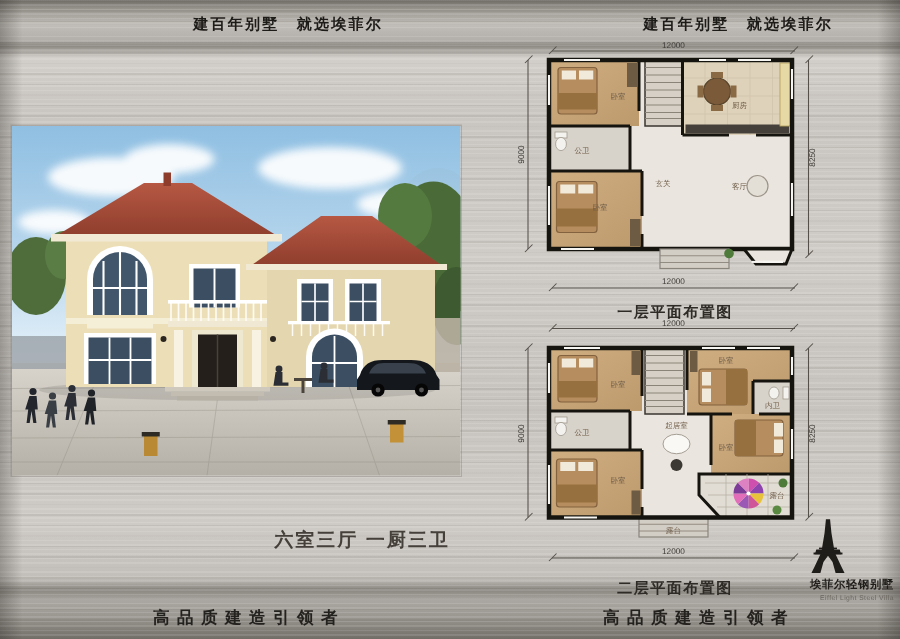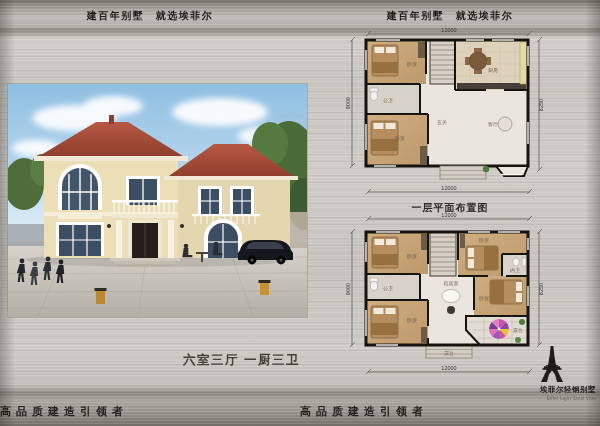--- a/index.html
+++ b/index.html
@@ -16,23 +16,23 @@
     content:"";position:absolute;inset:0;pointer-events:none;
     background:
       repeating-linear-gradient(180deg, rgba(255,255,255,.12) 0 1px, rgba(0,0,0,0) 1px 3px),
       repeating-linear-gradient(180deg, rgba(90,85,78,.10) 0 1px, rgba(0,0,0,0) 1px 7px);
   }
   .stage::after{ 
     content:"";position:absolute;inset:0;pointer-events:none;
     background:linear-gradient(90deg, rgba(40,38,34,.30), rgba(0,0,0,0) 2.5%, rgba(0,0,0,0) 97.5%, rgba(40,38,34,.30));
   }
   .abs{position:absolute;}
-  .hdr{width:300px;text-align:center;font-size:10px;font-weight:bold;color:#1d1b18;letter-spacing:1.5px;z-index:3;}
+  .hdr{width:300px;text-align:center;font-size:10px;font-weight:bold;color:#1d1b18;letter-spacing:1.5px;z-index:3;margin-left:42px;}
   .spec{width:300px;text-align:right;font-size:12.5px;font-weight:600;color:#45403a;letter-spacing:1.5px;z-index:3;}
-  .foot{width:300px;text-align:left;font-size:11px;font-weight:bold;color:#24221f;letter-spacing:5px;z-index:3;}
+  .foot{width:300px;text-align:center;font-size:11px;font-weight:bold;color:#24221f;letter-spacing:5px;z-index:3;margin-left:16px;}
   .ptitle{width:300px;text-align:center;font-size:10px;font-weight:600;color:#2e2b27;letter-spacing:1px;z-index:3;}
   .photo{left:8px;top:84px;width:299px;height:233px;z-index:2;box-shadow:0 0 0 1px rgba(120,115,108,.35);}
   .plan{z-index:2;}
   .logo{left:508px;top:346px;width:88px;text-align:right;z-index:3;}
   .logo .cn{font-size:7.5px;font-weight:bold;color:#1f1d1a;letter-spacing:.5px;margin-top:2px;}
   .logo .en{font-size:4.5px;color:#6a665f;letter-spacing:.3px;margin-top:1px;}
   svg text{font-family:"Liberation Sans","DejaVu Sans",sans-serif;}
 </style>
 </head>
 <body>
@@ -536,20 +536,21 @@
         <text x="74" y="112">卧室</text>
         <text x="146" y="32">卧室</text>
         <text x="177" y="62">内卫</text>
         <text x="146" y="90">卧室</text>
         <text x="113" y="75">起居室</text>
         <text x="180" y="122">露台</text>
         <text x="111" y="145">露台</text>
       </g>
     </svg>
   </div>
+  <div class="abs ptitle" style="left:300px;top:385px">二层平面布置图</div>
 
   <div class="abs logo">
     <svg viewBox="0 0 37 40" width="34" height="37" style="display:block;margin:0 auto">
       <g fill="#1f1d1a">
         <polygon points="17,0 20,0 21,10 23,22 27,22 28,25.5 24,25.5 28,34 30.5,39 24,39 21.8,31 18.5,26.5 15.2,31 13,39 6.5,39 9,34 13,25.5 9,25.5 10,22 14,22 16,10"></polygon>
         <rect x="8" y="24.2" width="21" height="1.4"></rect>
         <rect x="12" y="20.6" width="13" height="1.2"></rect>
       </g>
     </svg>
     <div class="cn">埃菲尔轻钢别墅</div>

